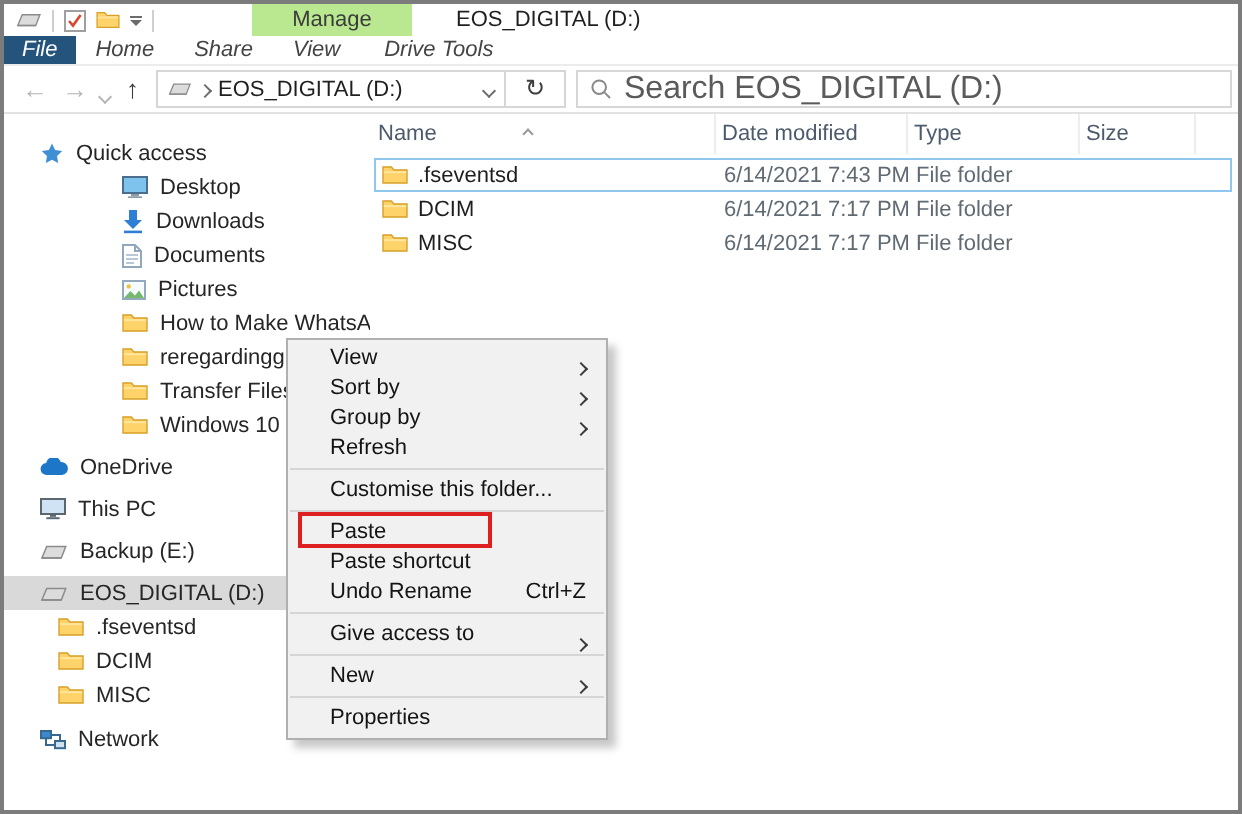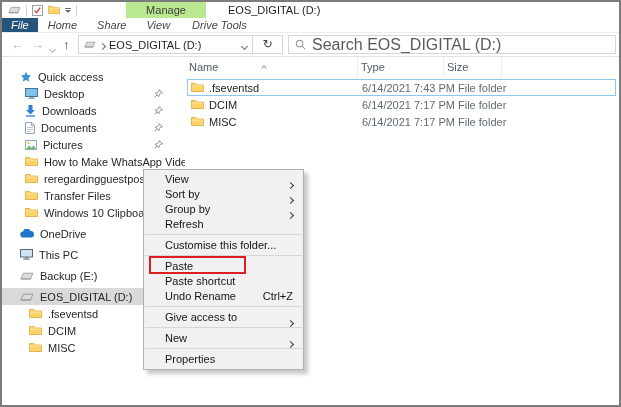--- a/index.html
+++ b/index.html
@@ -35,21 +35,21 @@
   .addr-box .crumb { color:#1f1f1f; }
   .addr-box .spacer { flex:1; }
   .refresh-box { position:absolute; left:250px; top:2px; width:31px; height:19px; border:1px solid #d6d6d6; text-align:center; line-height:17px; color:#3d3d3d; font-size:12px; background:#fff; }
   .search-box { position:absolute; left:286px; right:3px; top:2px; height:19px; border:1px solid #d6d6d6; display:flex; align-items:center; padding:0 6px; gap:6px; background:#fff; }
   .search-box input { border:none; outline:none; flex:1; font-family:Liberation Sans, sans-serif; font-size:16px; color:#444; background:transparent; }
   .search-box input::placeholder { color:#5a5a5a; opacity:1; }
 
   
   .sidebar { position:absolute; top:55px; left:0; width:183px; bottom:0; background:#fff; padding-top:11px; overflow:hidden; }
   .side-item { height:17px; display:flex; align-items:center; gap:6px; position:relative; color:#262626; white-space:nowrap; }
-  .lv0 { padding-left:18px; } .lv1 { padding-left:23px; } .lv2 { padding-left:27px; }
+  .lv0 { padding-left:18px; } .lv1 { padding-left:23px;margin-left:36px; } .lv2 { padding-left:27px; }
   .gap4 { margin-top:4px; } .gap5 { margin-top:5px; }
   .side-item.selected { background:#d9d9d9; }
   .pin { position:absolute; left:152px; top:4px; }
   .icon { flex:0 0 auto; display:inline-flex; }
 
   
   .main { position:absolute; top:55px; left:184px; right:0; bottom:0; background:#fff; }
   .cols { display:flex; height:20px; align-items:center; position:relative; color:#4c5b6b; }
   .col { border-right:1px solid #ededed; height:20px; line-height:20px; padding-left:3px; }
   .col.c-name { width:172px; } .col.c-date { width:96px; } .col.c-type { width:86px; } .col.c-size { width:58px; }
@@ -309,26 +309,37 @@
     </div>
     <div class="side-item lv2">
       <span class="icon">
           <svg width="13" height="11" viewBox="0 0 13 11">
             <path d="M.5 1.5h4.2l1.2 1.5h6.6v6.5H.5z" fill="#fed46a" stroke="#d8a027" stroke-width="0.7"></path>
             <path d="M.9 3.6h11.2v1H.9z" fill="#ffe59d"></path>
           </svg>
         </span>
       <span>MISC</span>
     </div>
+    <div class="side-item lv0 gap5">
+      <span class="icon">
+          <svg width="13" height="10" viewBox="0 0 13 10">
+            <rect x="0.5" y="0.5" width="5" height="3.6" fill="#3c89cf" stroke="#38688e"></rect>
+            <rect x="7.5" y="5.5" width="5" height="3.6" fill="#cfe0ee" stroke="#38688e"></rect>
+            <path d="M3 4.5v3h4.5M10 5.5v-3H5.5" stroke="#38688e" fill="none"></path>
+          </svg>
+        </span>
+      <span>Network</span>
+    </div>
   </div>
 
   <div class="main">
     <div class="cols">
       <span class="sort-caret"><span class="chev up"></span></span>
       <div class="col c-name">Name</div>
+      <div class="col c-date">Date modified</div>
       <div class="col c-type">Type</div>
       <div class="col c-size">Size</div>
     </div>
     <div class="rows">
       <div class="frow selected">
         <span class="cell-name">
             <span class="icon">
               <svg width="13" height="11" viewBox="0 0 13 11">
                 <path d="M.5 1.5h4.2l1.2 1.5h6.6v6.5H.5z" fill="#fed46a" stroke="#d8a027" stroke-width="0.7"></path>
                 <path d="M.9 3.6h11.2v1H.9z" fill="#ffe59d"></path>

